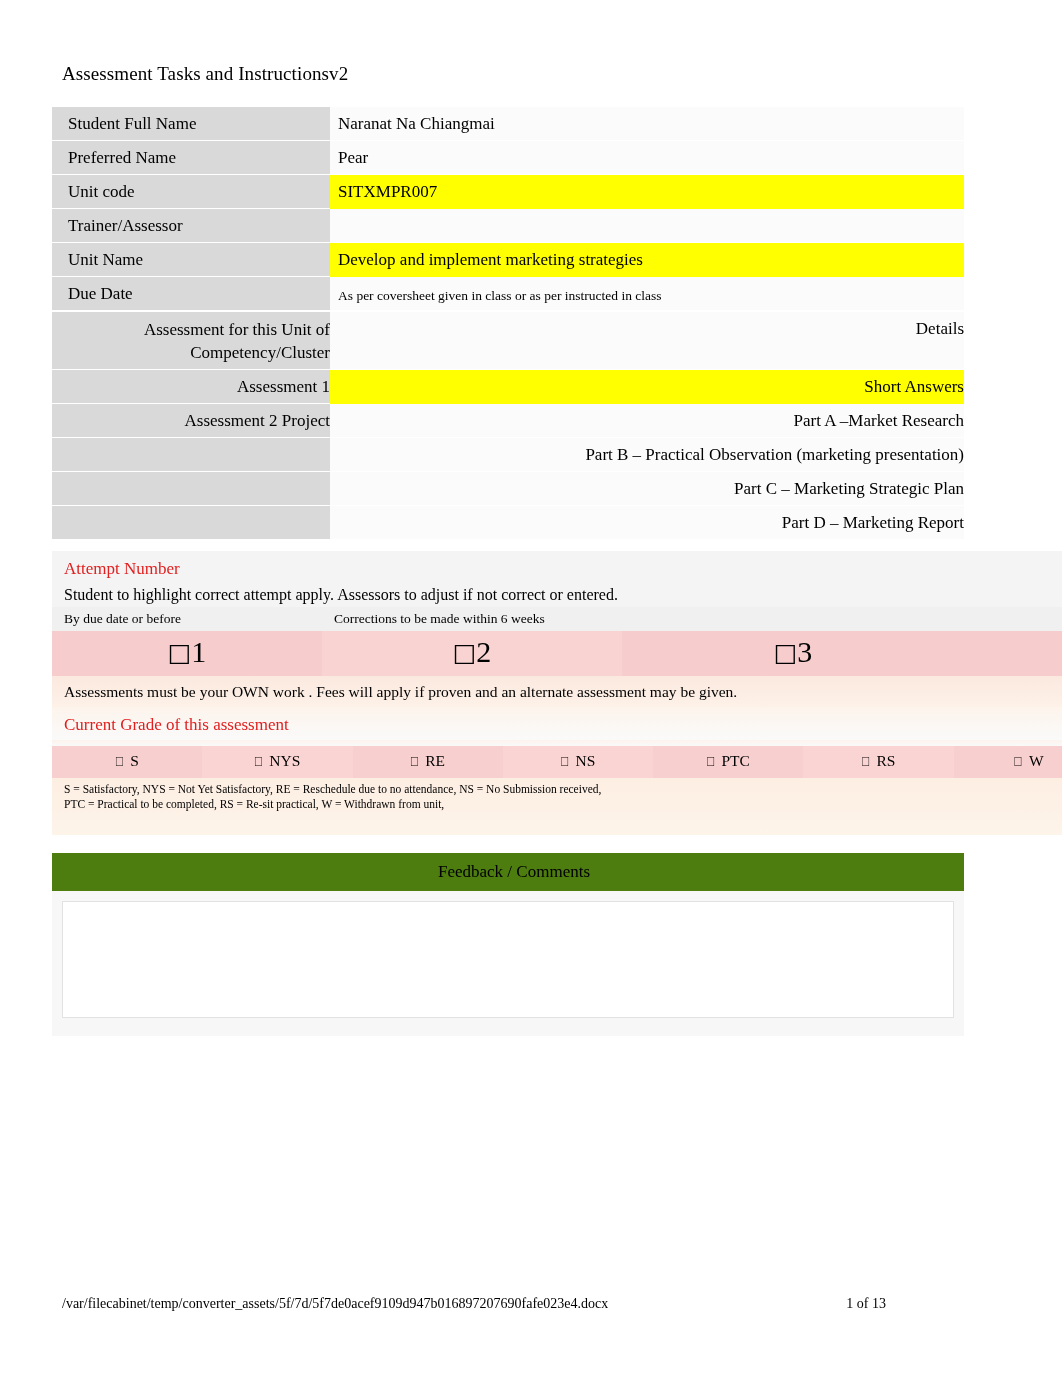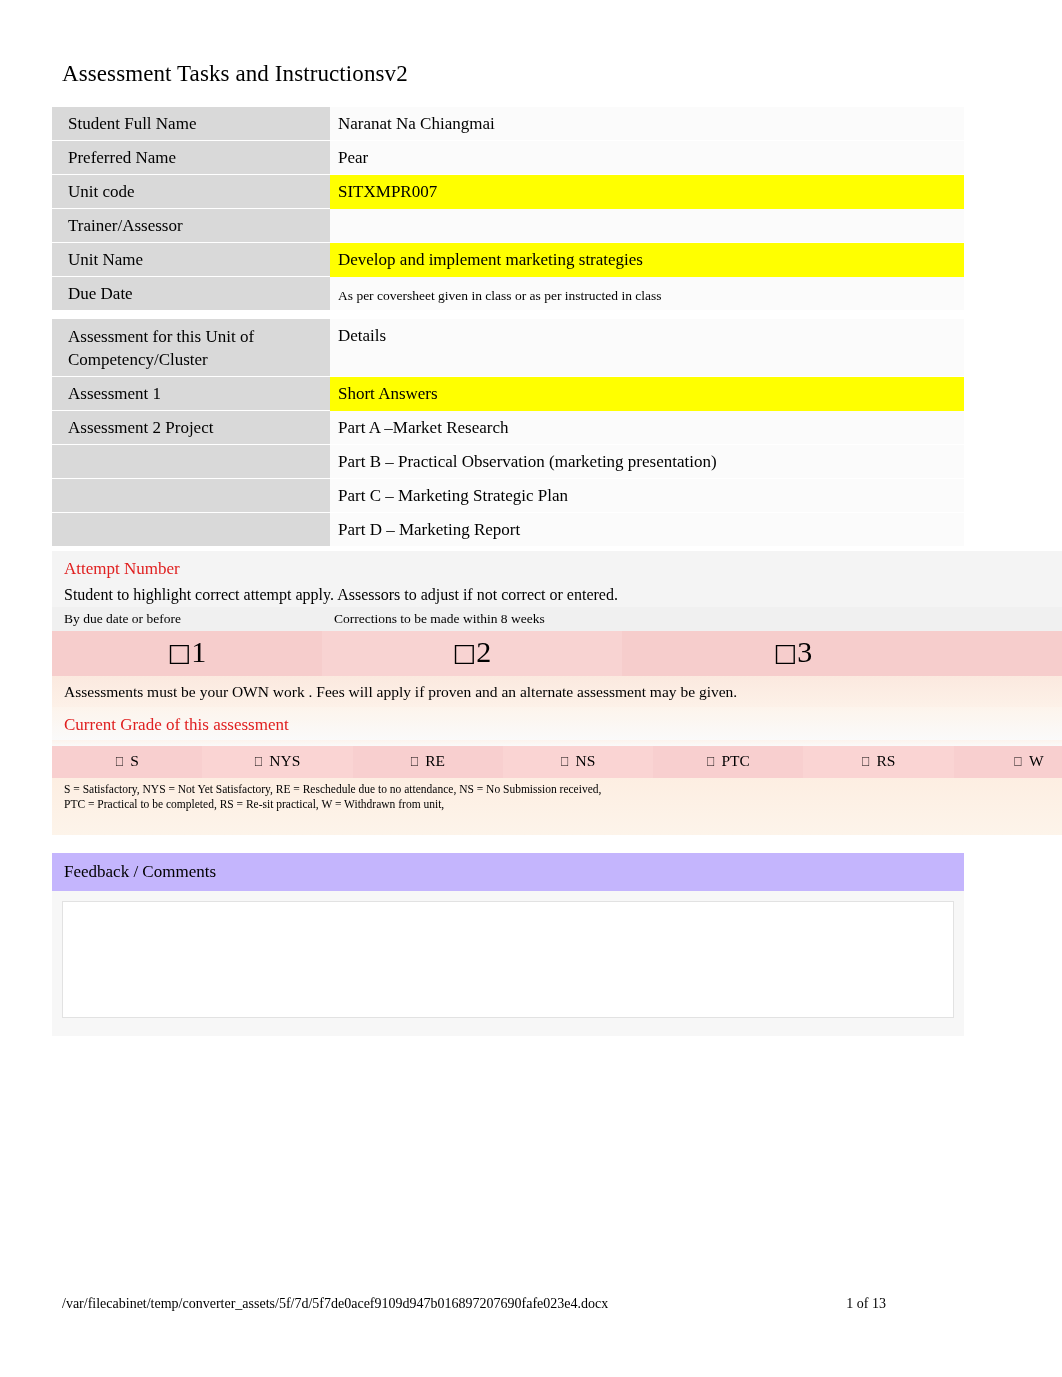--- a/index.html
+++ b/index.html
@@ -22,21 +22,21 @@
     left: 0; top: 0;
     width: 1062px;
     height: 1377px;
   }
 
   
   .doc-title {
     position: absolute;
     left: 62px;
     top: 61px;
-    font-size: 23px;
+    font-size: 19px;
     line-height: 26px;
     letter-spacing: 0.1px;
     white-space: nowrap;
   }
 
   
   .tbl {
     position: absolute;
     border-collapse: collapse;
     table-layout: fixed;
@@ -83,22 +83,23 @@
   
   #tbl-student {
     left: 52px;
     top: 107px;
     width: 912px;
   }
 
   
   #tbl-assess {
     left: 52px;
-    top: 319px;
+    top: 312px;
     width: 912px;
+    text-align: right;
   }
 
   
   #panel-attempt {
     position: absolute;
     left: 52px;
     top: 551px;
     width: 1052px;
     background: linear-gradient(to bottom, #f5f5f5 0%, #f7f7f7 100%);
   }
@@ -200,24 +201,25 @@
   
   #panel-feedback {
     position: absolute;
     left: 52px;
     top: 853px;
     width: 912px;
     background: #f7f7f7;
     padding-bottom: 18px;
   }
   .fb-head {
-    background: #c4b5fd;
+    background: #4d7c0f;
     font-size: 17px;
     line-height: 22px;
     padding: 8px 0 8px 12px;
+    text-align: center;
   }
   .fb-body {
     margin: 10px 10px 0 10px;
     height: 115px;
     background: #ffffff;
     border: 1px solid #e2e2e2;
   }
 
   
   .footer {
@@ -306,21 +308,21 @@
     </tbody>
   </table>
 
   <div id="panel-attempt">
 
     <div class="hdr-red">Attempt Number</div>
     <div class="line-plain">Student to highlight correct attempt apply. Assessors to adjust if not correct or entered.</div>
 
     <div class="attempt-sub">
       <div class="asub-1">By due date or before</div>
-      <div class="asub-2">Corrections to be made within 8 weeks</div>
+      <div class="asub-2">Corrections to be made within 6 weeks</div>
       <div class="asub-3">&nbsp;</div>
     </div>
 
     <div class="attempt-row">
       <div class="attempt-cell-1">
         <span class="bx">□</span><span class="num">1</span>
       </div>
       <div class="attempt-cell-2">
         <span class="bx">□</span><span class="num">2</span>
       </div>

